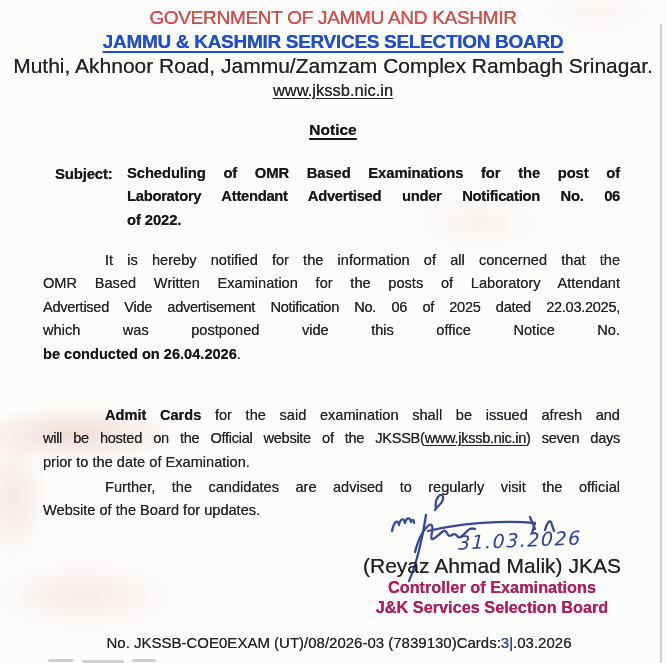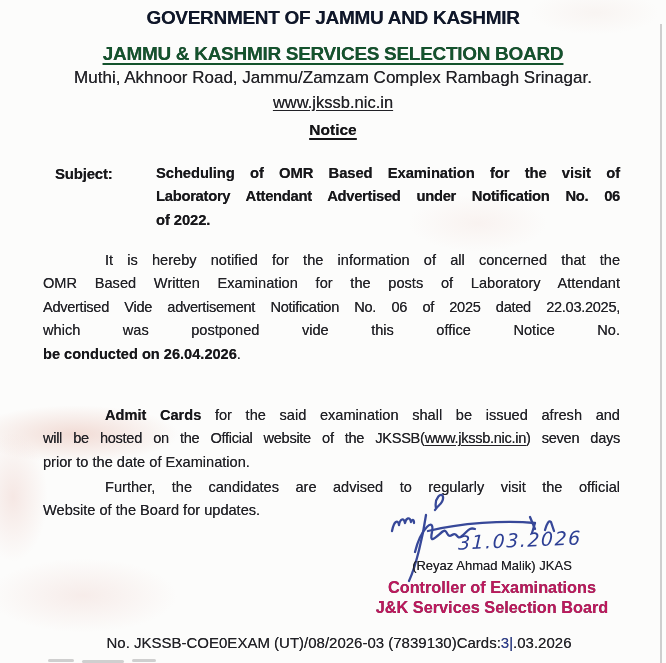--- a/index.html
+++ b/index.html
@@ -5,50 +5,50 @@
   html,body { margin:0; padding:0; }
   .page {
     position:relative; width:666px; height:663px;
     background:#fcfcfb; overflow:hidden;
     font-family:"Liberation Sans", sans-serif;
     color:#212126;
     text-shadow:0 0 .5px rgba(40,40,45,.8);
   }
   
   .letterhead { position:absolute; top:6px; left:0; width:666px; text-align:center; }
-  .h1 { font-size:19px; font-weight:bold; line-height:24px; letter-spacing:-.3px; color:#0f172a; }
-  .h2 { font-size:19px; font-weight:bold; line-height:24px; letter-spacing:-.3px; color:#14532d;
-        text-decoration:underline; text-decoration-thickness:2px; text-underline-offset:3px;margin-top:12px; }
-  .addr { font-size:17px; line-height:24px; }
+  .h1 { font-size:19px; font-weight:normal; line-height:24px; letter-spacing:-.3px; color:#ef4444; }
+  .h2 { font-size:19px; font-weight:bold; line-height:24px; letter-spacing:-.3px; color:#1d4ed8;
+        text-decoration:underline; text-decoration-thickness:2px; text-underline-offset:3px; }
+  .addr { font-size:21px; line-height:24px; }
   .site { font-size:16.5px; line-height:24px; text-decoration:underline; text-underline-offset:2px; color:#212126; }
   
   .notice-title { position:absolute; top:121px; left:0; width:666px; text-align:center;
         font-size:15.5px; font-weight:bold; color:#141417;
         text-decoration:underline; text-decoration-thickness:1.8px; text-underline-offset:3px; }
   
-  .subject { position:absolute; top:162px; left:55px; width:565px; display:flex;gap:29px; }
+  .subject { position:absolute; top:162px; left:55px; width:565px; display:flex; }
   .subject-label { width:72px; flex:0 0 72px; font-weight:bold; font-size:15px; line-height:23.4px; letter-spacing:-.2px; color:#17171a; }
   .subject-lines { flex:1; font-weight:bold; font-size:14.8px; line-height:23.4px; letter-spacing:-.1px; color:#17171a; }
   
   .para { position:absolute; left:43px; width:577px; font-size:14.6px; line-height:23.4px; }
   .p1 { top:249px; } .p2 { top:404px; } .p3 { top:476px; }
   .jline { text-align:justify; text-align-last:justify; }
   .jline-left { text-align:left; }
   .indent { text-indent:62px; }
   .tight { letter-spacing:-.3px; }
   .bold { font-weight:bold; color:#17171a;text-align:right; }
   .ulink { text-decoration:underline; text-underline-offset:2px; color:#212126; }
   
   .sig-svg { position:absolute; left:385px; top:478px; pointer-events:none; }
   .hand-date { position:absolute; left:458px; top:529px; color:#2d3f94;
         font-family:"DejaVu Sans", sans-serif; font-style:italic;
         font-size:19px; letter-spacing:1.5px; transform:rotate(-2.5deg) skewX(-4deg);
         text-shadow:none; }
   .sig-block { position:absolute; left:358px; top:556px; width:268px; text-align:center; }
-  .sig-name { font-size:13px; line-height:20.5px; }
+  .sig-name { font-size:21px; line-height:20.5px; }
   .sig-title { font-size:16.3px; font-weight:bold; line-height:20.5px; color:#be185d; }
   
   .footer { position:absolute; left:38px; top:634px; width:602px; display:flex; justify-content:center;
         font-size:15px; }
   .hand-blue { color:#2d3f94; font-weight:500; }
   
   .edge-line { position:absolute; left:660px; top:24px; width:2px; height:639px; background:#c6c6c6; opacity:.85; }
   .blotch { position:absolute; pointer-events:none; }
   .b1 { left:-30px; top:405px; width:210px; height:58px;
         background:radial-gradient(ellipse at center, rgba(231,187,175,.5), rgba(231,187,175,0) 70%); }
@@ -85,21 +85,21 @@
     <div class="h2">JAMMU &amp; KASHMIR SERVICES SELECTION BOARD</div>
     <div class="addr">Muthi, Akhnoor Road, Jammu/Zamzam Complex Rambagh Srinagar.</div>
     <div><span class="site">www.jkssb.nic.in</span></div>
   </div>
 
   <div class="notice-title">Notice</div>
 
   <div class="subject">
     <div class="subject-label">Subject:</div>
     <div class="subject-lines">
-      <div class="jline">Scheduling of OMR Based Examination for the visit of</div>
+      <div class="jline">Scheduling of OMR Based Examinations for the post of</div>
       <div class="jline tight">Laboratory Attendant Advertised under Notification No. 06</div>
       <div class="jline-left">of 2022.</div>
     </div>
   </div>
 
   <div class="para p1">
     <div class="jline indent">It is hereby notified for the information of all concerned that the</div>
     <div class="jline">OMR Based Written Examination for the posts of Laboratory Attendant</div>
     <div class="jline tight">Advertised Vide advertisement Notification No. 06 of 2025 dated 22.03.2025,</div>
     <div class="jline">which was postponed vide this office Notice No.</div>

